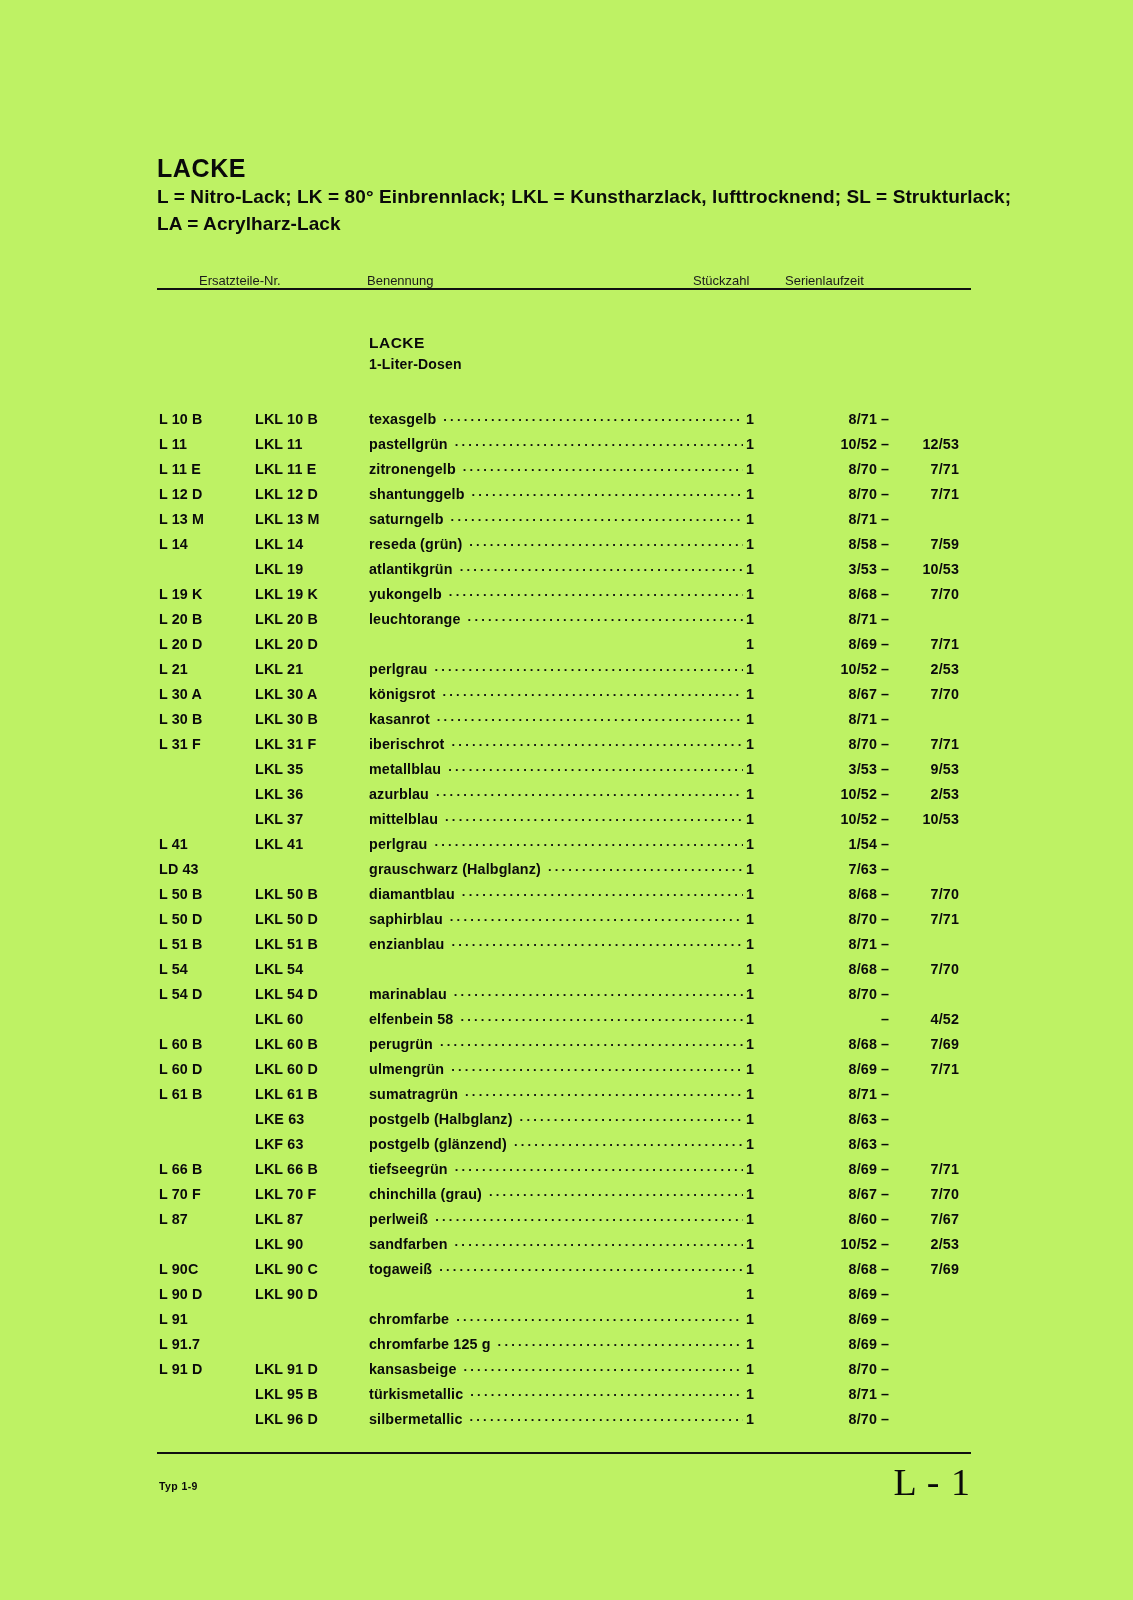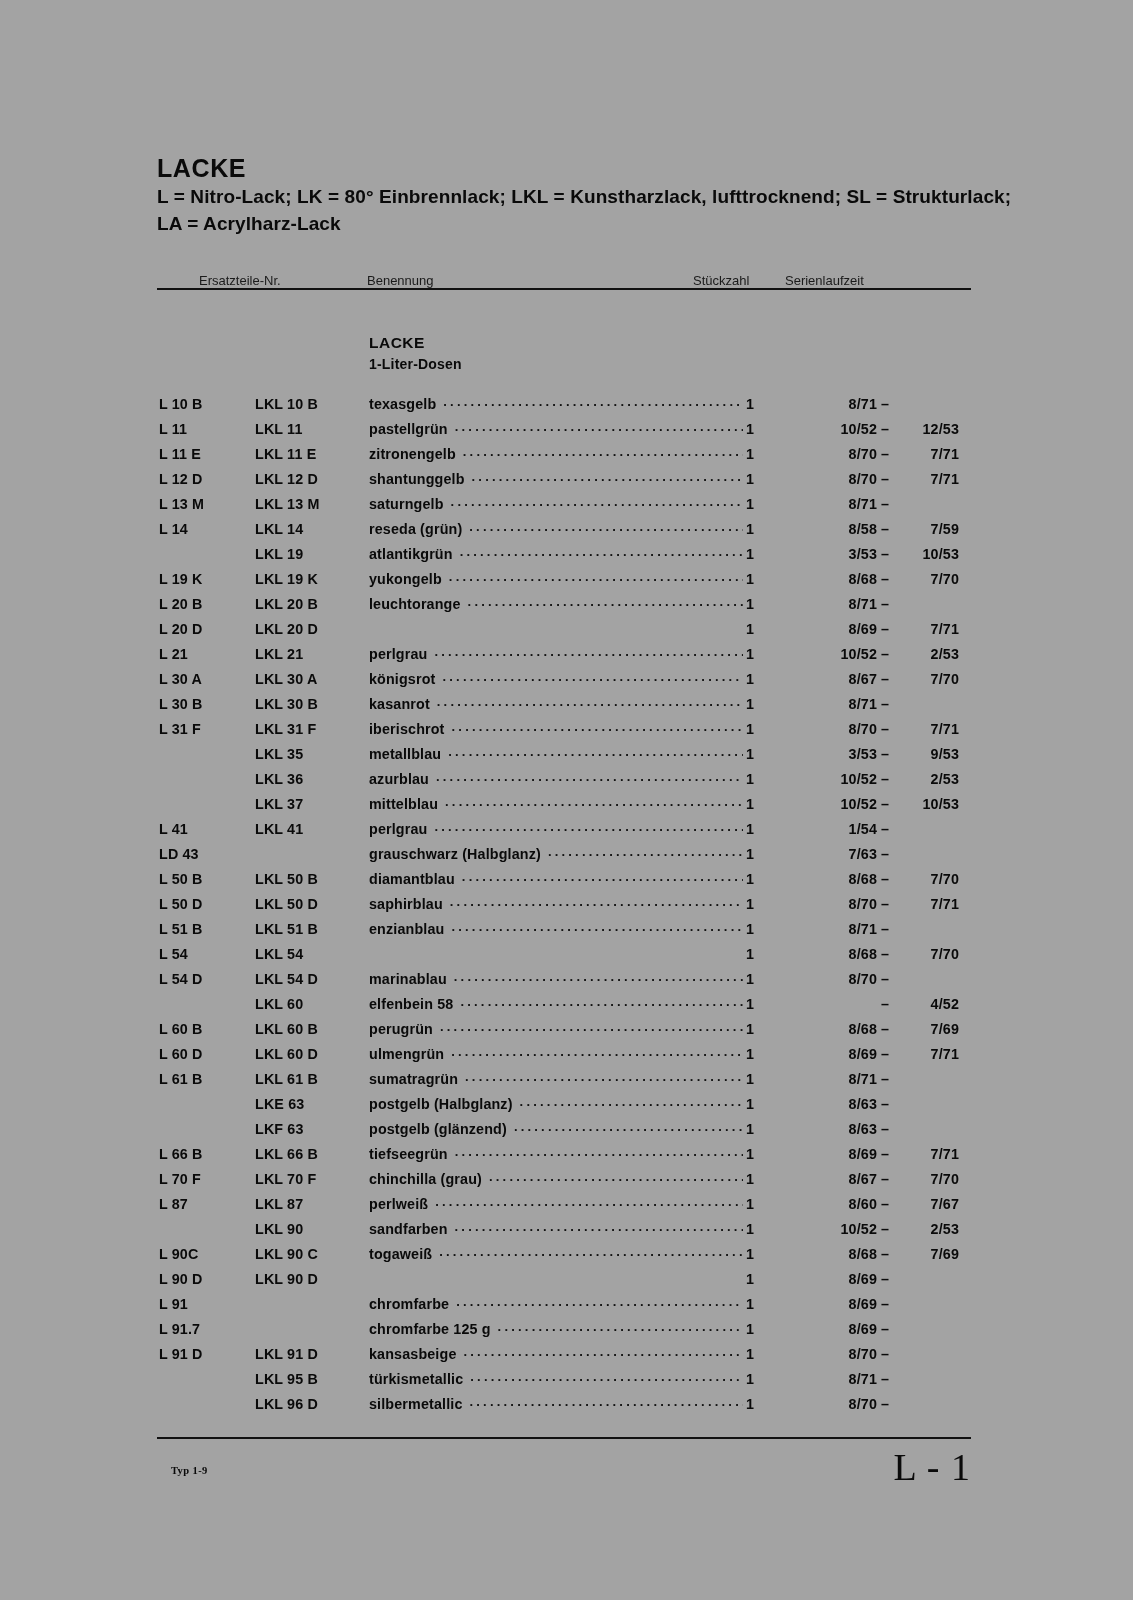--- a/index.html
+++ b/index.html
@@ -11,21 +11,21 @@
   body {
     font-family: "Liberation Sans", "DejaVu Sans", sans-serif;
     color: #0a0a0a;
     -webkit-font-smoothing: none;
   }
   .page {
     position: relative;
     width: 1133px;
     height: 1600px;
     margin: 0 auto;
-    background: #a3a3a3;
+    background: #bef264;
     overflow: hidden;
   }
   .sheet {
     position: absolute;
     left: 157px;
     top: 155px;
     width: 814px;
   }
 
   
@@ -85,21 +85,21 @@
   .section-head .sh-sub {
     font-size: 14px;
     font-weight: 600;
     letter-spacing: 0.2px;
     line-height: 1.35;
     margin-top: 2px;
   }
 
   
   .rows {
-    margin-top: 19px;
+    margin-top: 34px;
   }
   .row {
     position: relative;
     height: 25px;
     font-size: 14.3px;
     font-weight: 700;
     letter-spacing: 0.15px;
     white-space: nowrap;
   }
   .row > * {
@@ -165,26 +165,25 @@
   }
   .c-date.open .dash { right: 78px; }
 
   
   .footer {
     position: relative;
     height: 60px;
   }
   .footer .typ {
     position: absolute;
-    left: 14px;
+    left: 2px;
     top: 26px;
     font-size: 10.5px;
     font-weight: 700;
     letter-spacing: 0.4px;
-    font-family: Liberation Serif, serif;
   }
   .footer .pageno {
     position: absolute;
     right: 0px;
     top: 6px;
     font-family: "Liberation Serif", "DejaVu Serif", serif;
     font-size: 38px;
     font-weight: 400;
     letter-spacing: 1px;
   }

